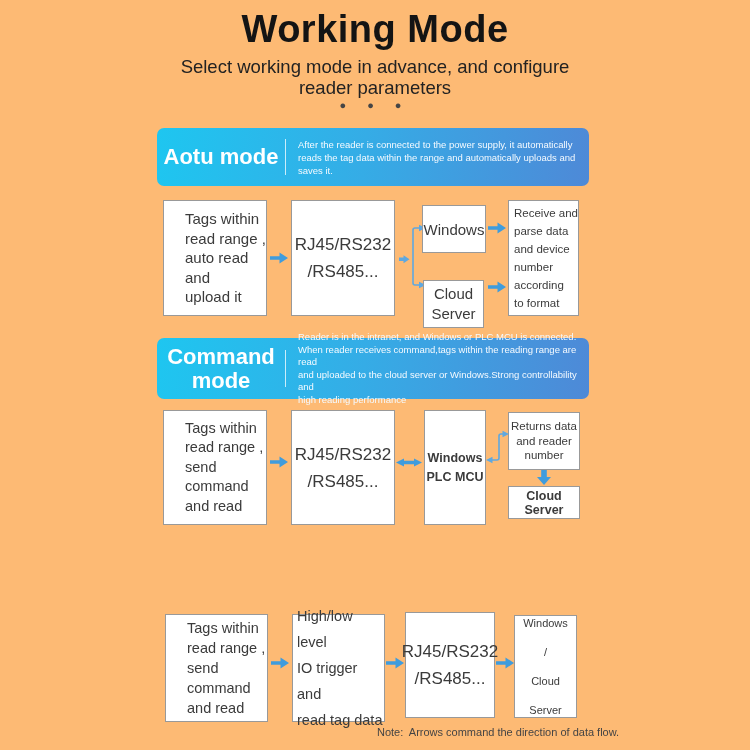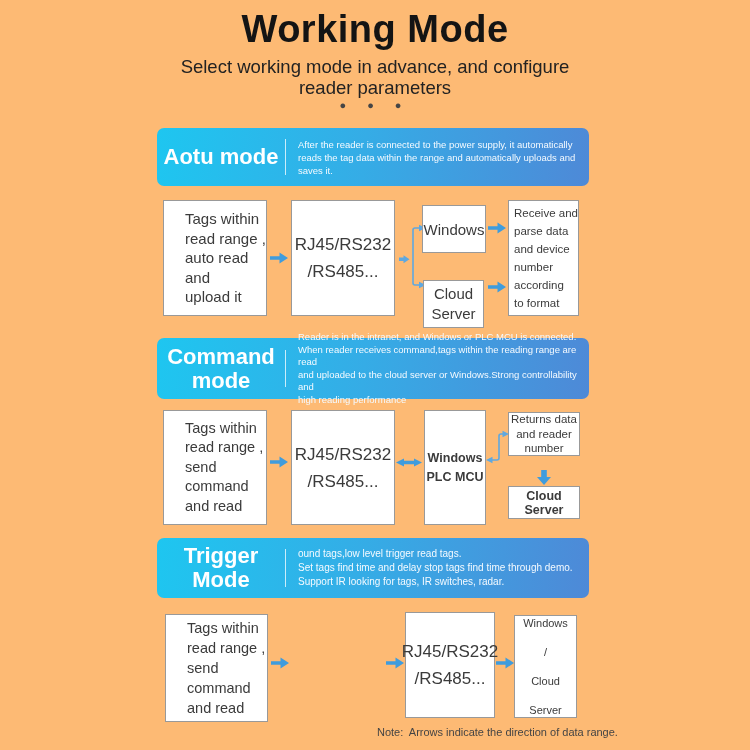--- a/index.html
+++ b/index.html
@@ -42,21 +42,21 @@
   .f1-arrowc{left:488px;top:281px;}
   .f1-box5{left:508px;top:200px;width:71px;height:116px;font-size:11.5px;line-height:18px;padding-left:5px;}
 
   
   .f2-box1{left:163px;top:410px;width:104px;height:115px;font-size:14.5px;line-height:19.5px;}
   .f2-arrow1{left:270px;top:456px;}
   .f2-box2{left:291px;top:410px;width:104px;height:115px;font-size:17px;line-height:27px;}
   .f2-darrow{left:396px;top:456px;}
   .f2-box3{left:424px;top:410px;width:62px;height:115px;font-size:12.5px;font-weight:bold;line-height:19px;}
   .f2-elbow{left:486px;top:428px;}
-  .f2-box4{left:508px;top:412px;width:72px;height:44px;font-size:11.5px;line-height:14.5px;}
+  .f2-box4{left:508px;top:412px;width:72px;height:58px;font-size:11.5px;line-height:14.5px;}
   .f2-down{left:537px;top:470px;}
   .f2-box5{left:508px;top:486px;width:72px;height:33px;font-size:12.5px;font-weight:600;}
 
   
   .f3-box1{left:165px;top:614px;width:103px;height:108px;font-size:14.5px;line-height:20px;}
   .f3-arrow1{left:271px;top:657px;}
   .f3-box2{left:292px;top:614px;width:93px;height:108px;font-size:14.5px;line-height:26px;padding-left:4px;}
   .f3-arrow2{left:386px;top:657px;}
   .f3-box3{left:405px;top:612px;width:90px;height:106px;font-size:17px;line-height:27px;}
   .f3-arrow3{left:496px;top:657px;}
@@ -160,50 +160,45 @@
   <div class="fbox fcenter f2-box4">Returns data
 and reader
 number</div>
   <span class="icon f2-down">
     <svg width="14" height="15" viewBox="0 0 14 15">
         <path d="M4.2 0 H9.8 V7 H14 L7 15 L0 7 H4.2 Z" fill="#3F9CDD"></path>
       </svg>
   </span>
   <div class="fbox fcenter f2-box5">Cloud Server</div>
 
-  <div class="abs banner b3">
-    <div class="banner-title pre">Trigger
-Mode</div>
-    <div class="banner-divider"></div>
-    <div class="banner-desc pre">ound tags,low level trigger read tags.
-Set tags find time and delay stop tags find time through demo.
-Support IR looking for tags, IR switches, radar.</div>
-  </div>
 
   <div class="fbox fleft f3-box1">Tags within
 read range ,
 send
 command
 and read</div>
   <span class="icon f3-arrow1">
     <svg width="18" height="12" viewBox="0 0 18 12">
         <path d="M0 4.2 H9.5 V0.5 L18 6 L9.5 11.5 V7.8 H0 Z" fill="#3F9CDD"></path>
       </svg>
   </span>
+  <div class="fbox fleft f3-box2">High/low level
+IO trigger and
+read tag data</div>
   <span class="icon f3-arrow2">
     <svg width="18" height="12" viewBox="0 0 18 12">
         <path d="M0 4.2 H9.5 V0.5 L18 6 L9.5 11.5 V7.8 H0 Z" fill="#3F9CDD"></path>
       </svg>
   </span>
   <div class="fbox fcenter f3-box3">RJ45/RS232
 /RS485...</div>
   <span class="icon f3-arrow3">
     <svg width="18" height="12" viewBox="0 0 18 12">
         <path d="M0 4.2 H9.5 V0.5 L18 6 L9.5 11.5 V7.8 H0 Z" fill="#3F9CDD"></path>
       </svg>
   </span>
   <div class="fbox fcenter f3-box4">Windows
 /
 Cloud Server</div>
 
-  <div class="abs note">Note:  Arrows indicate the direction of data range.</div>
+  <div class="abs note">Note:  Arrows command the direction of data flow.</div>
 
 </div>
 
 </body></html>

